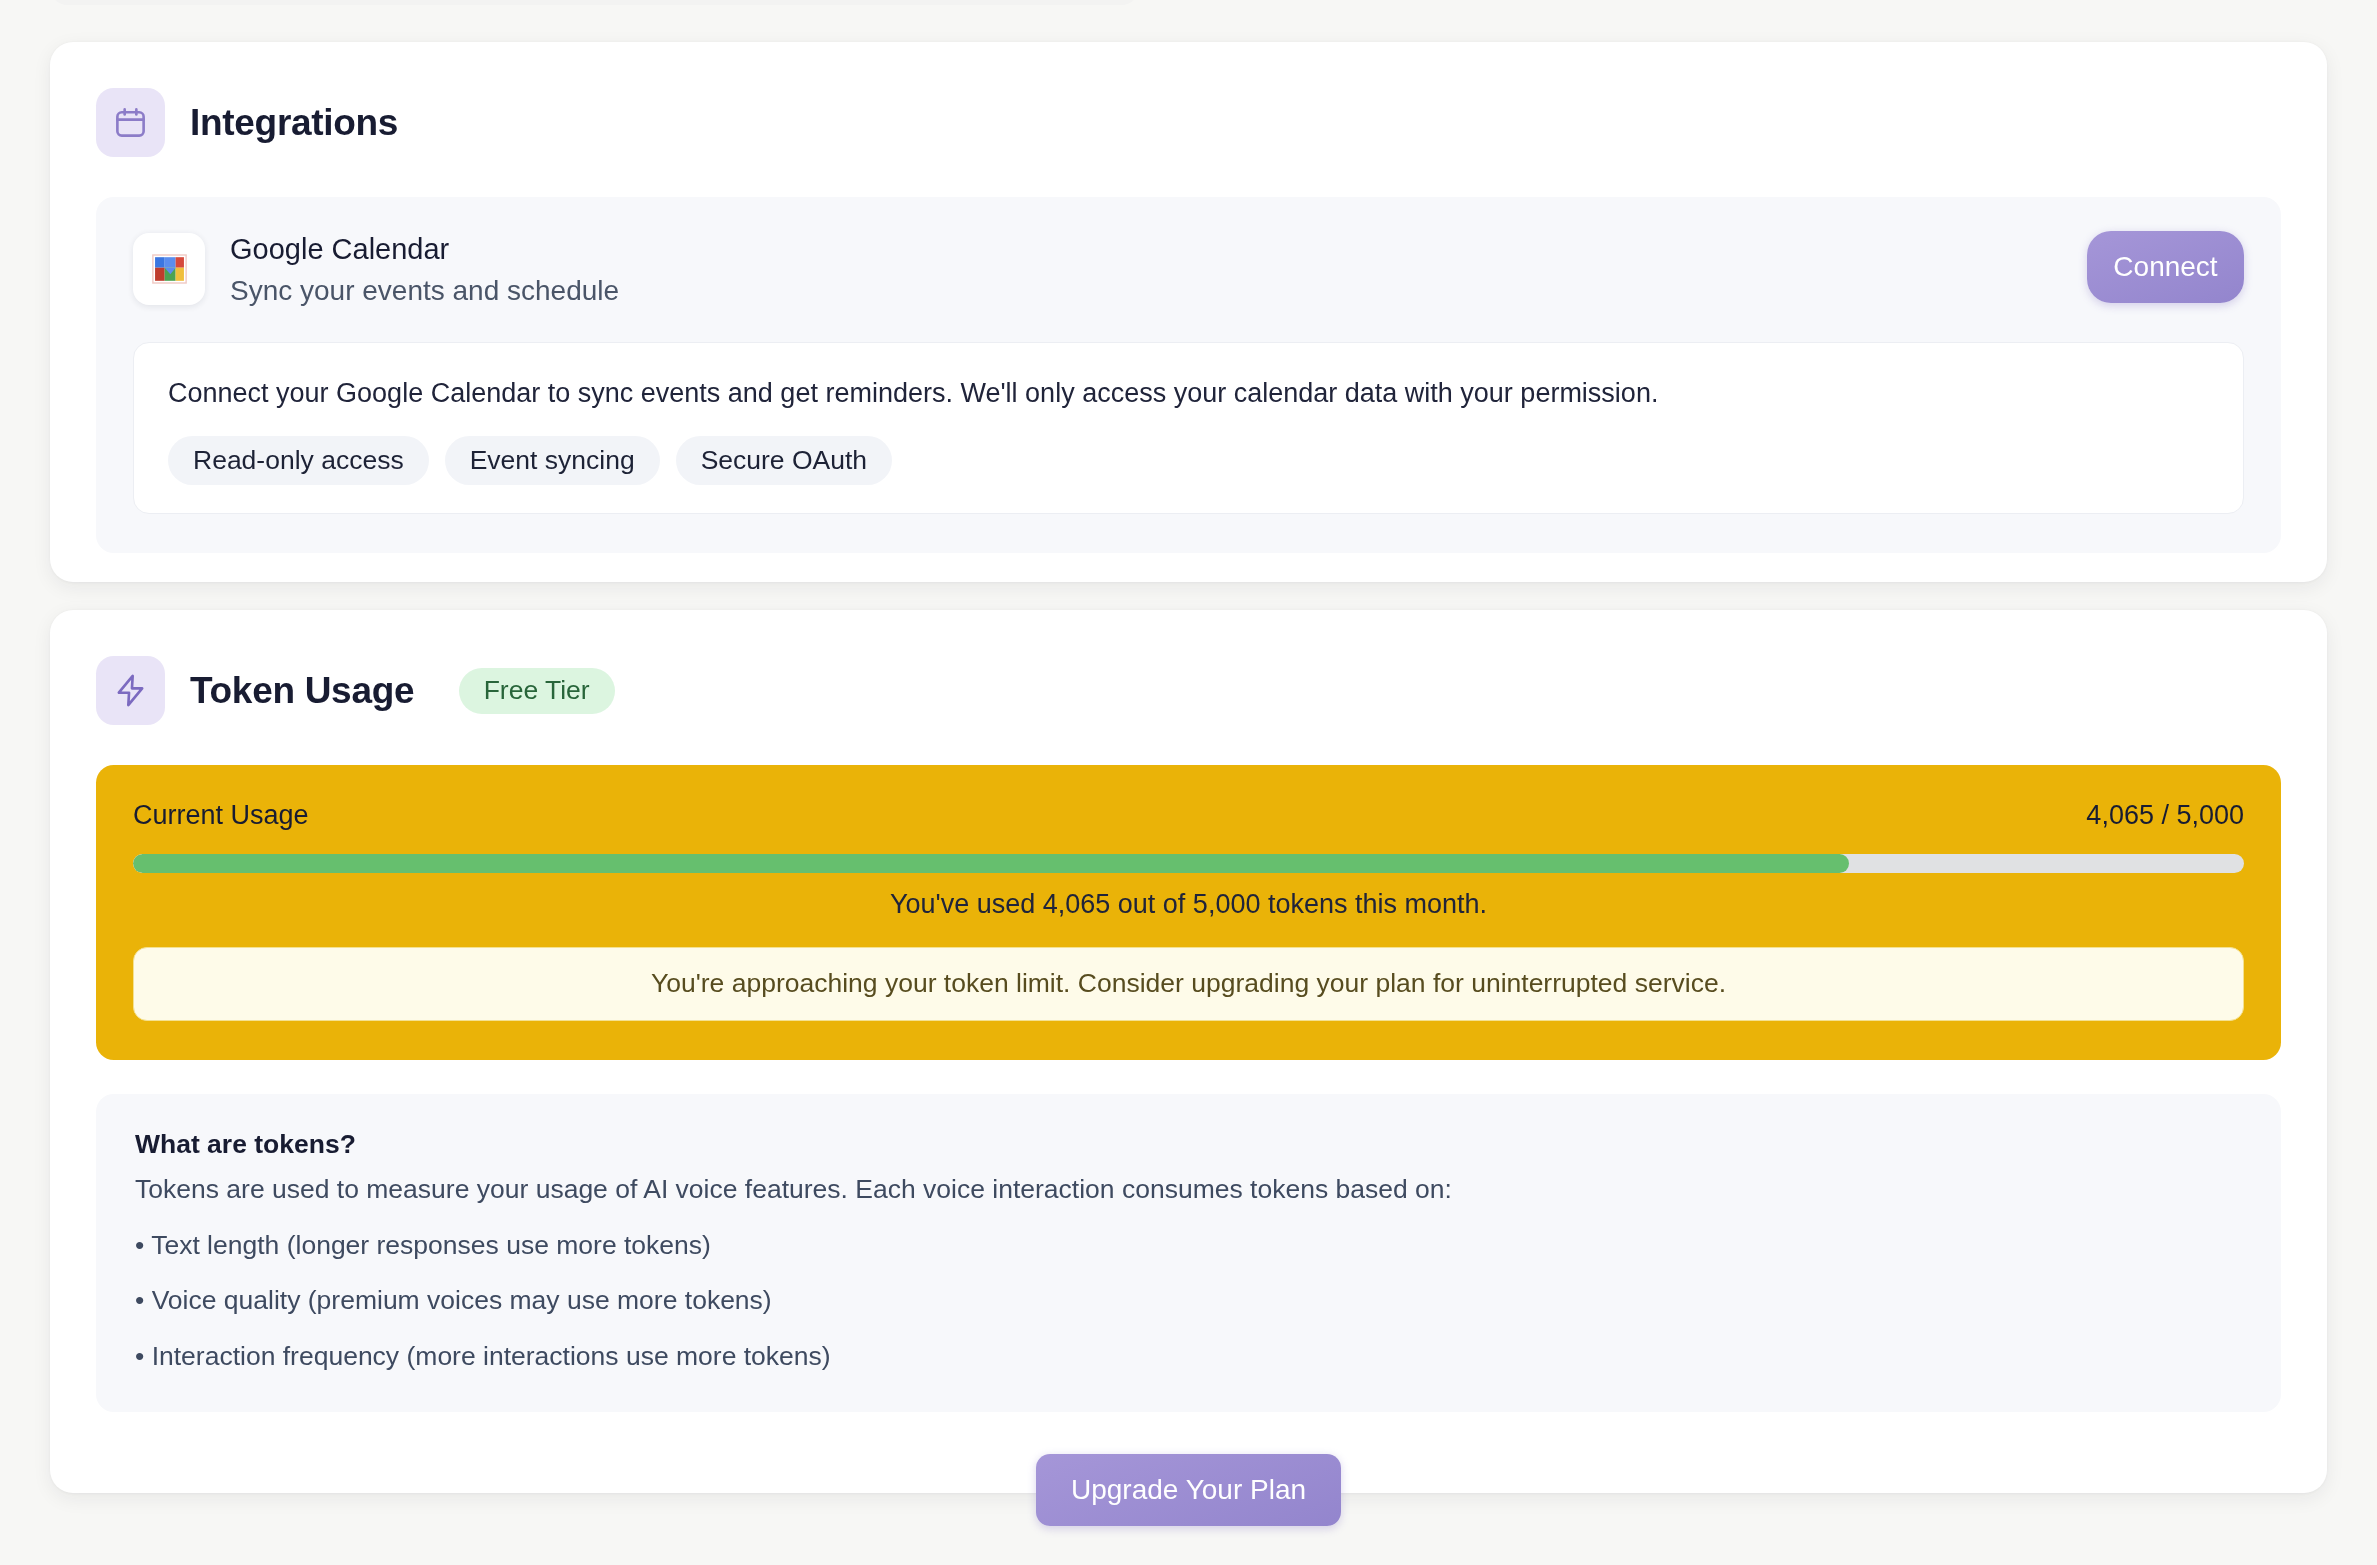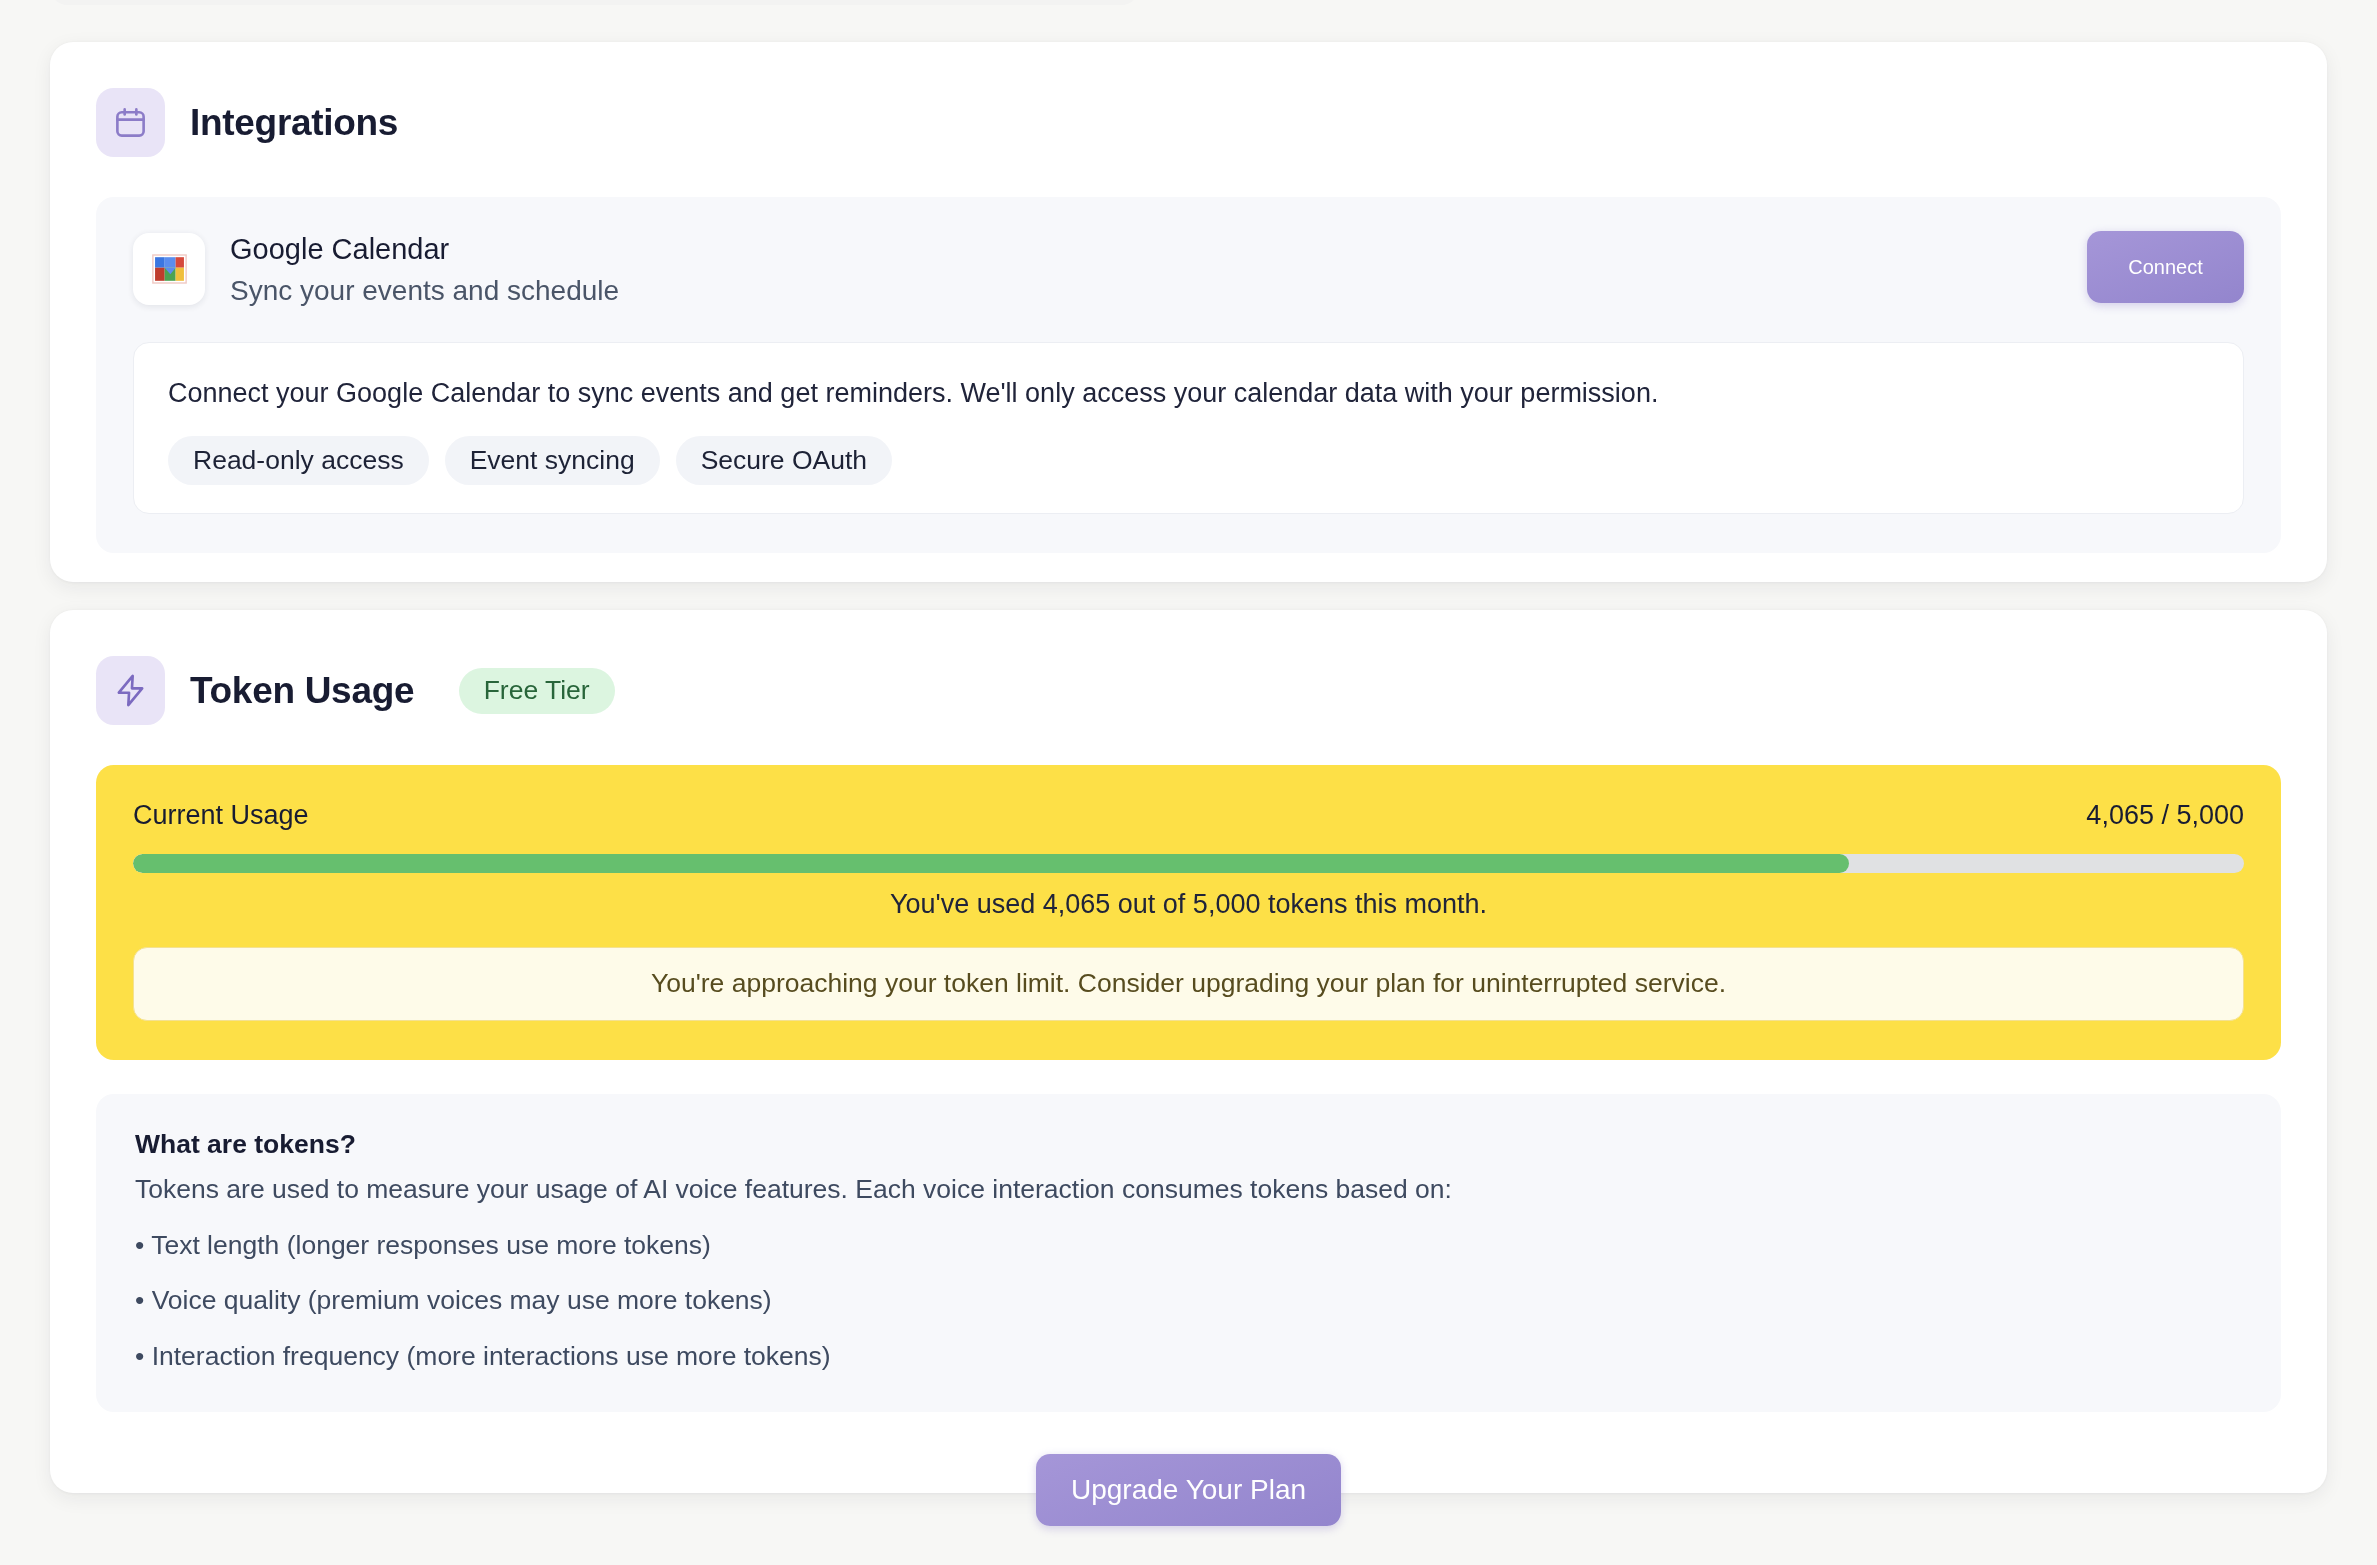--- a/index.html
+++ b/index.html
@@ -143,22 +143,22 @@
     cursor: pointer;
     color: #ffffff;
     font-family: "Liberation Sans", sans-serif;
     background: linear-gradient(160deg, #a596d8 0%, #9385cd 100%);
     box-shadow: 0 2.6px 8.8px rgba(140, 124, 200, 0.32);
   }
 
   #connect-button {
     width: 157px;
     height: 72px;
-    border-radius: 14px;
-    font-size: 20px;
+    border-radius: 24px;
+    font-size: 28px;
   }
 
   .detail-box {
     margin-top: 34px;
     background: #ffffff;
     border: 1.8px solid #eceef3;
     border-radius: 16px;
     padding: 32px 34px 28px 34px;
   }
 
@@ -182,21 +182,21 @@
     border-radius: 25px;
     background: #f2f4f8;
     color: #1d2236;
     font-size: 26.5px;
     white-space: nowrap;
   }
 
   
   .usage-panel {
     margin: 40px 46px 0 46px;
-    background: #fde047;
+    background: #eab308;
     border-radius: 17.7px;
     padding: 35px 37px 39px 37px;
   }
 
   .usage-top {
     display: flex;
     align-items: baseline;
     justify-content: space-between;
   }
   .usage-label { font-size: 27px; color: #181c32; }

